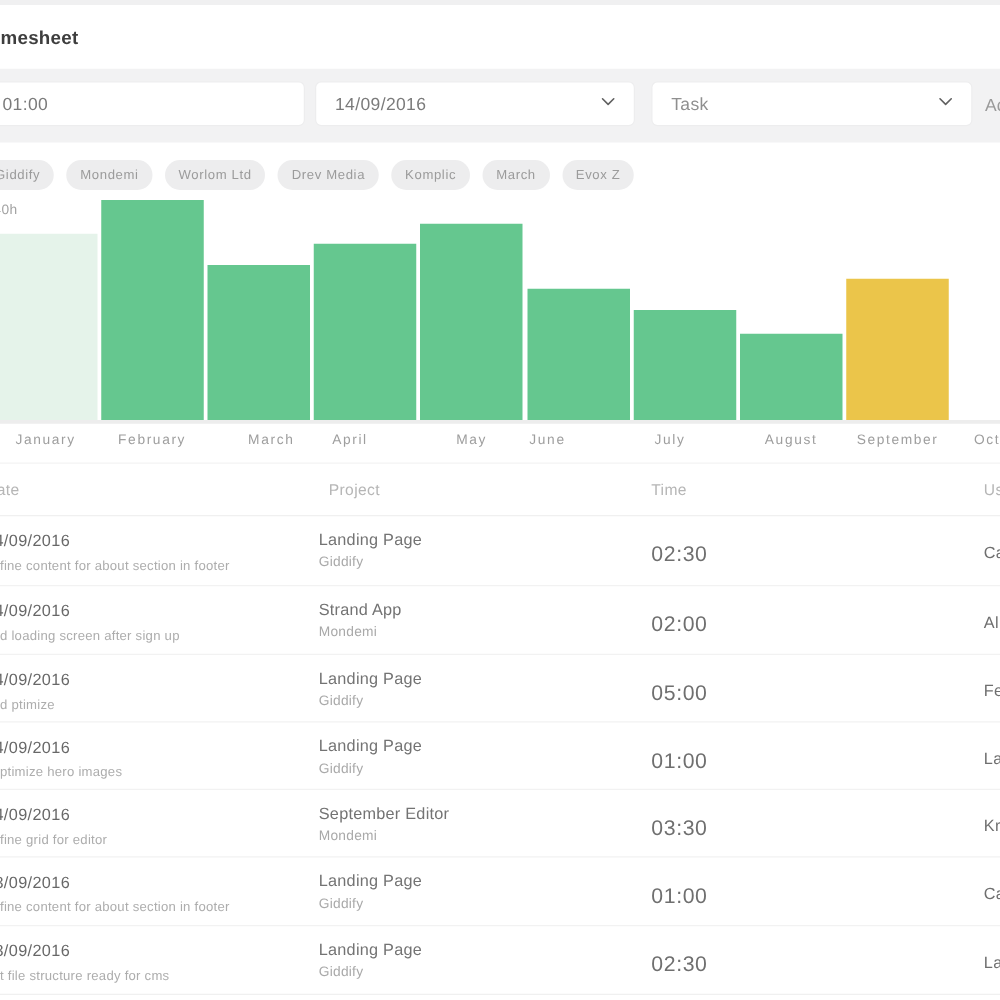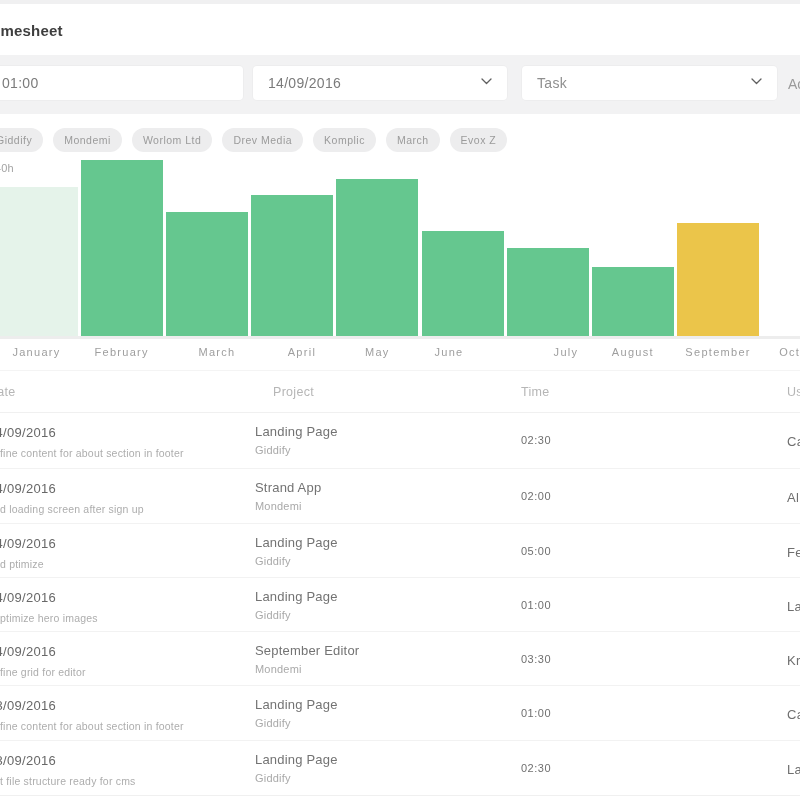--- a/index.html
+++ b/index.html
@@ -46,21 +46,21 @@
   .trow:first-child { border-top:none; }
   .rowline { position:absolute; left:0; top:381px; width:960px; height:1px; background:#f0f0f0; }
 
   .c-date  { position:absolute; left:68px; top:12px; }
   .c-date .d1 { font-size:13px; color:#686868; letter-spacing:.3px; }
   .c-desc-clipped { position:absolute; left:80px; top:34px; font-size:10.5px; color:#adadad;
                     letter-spacing:.2px; }
   .c-proj { position:absolute; left:335px; top:11px; }
   .c-proj .p1 { font-size:13px; color:#737373; letter-spacing:.2px; }
   .c-proj .p2 { margin-top:5px; font-size:11px; color:#a9a9a9; letter-spacing:.2px; }
-  .c-time { position:absolute; left:601px; top:21px; font-size:11px; color:#6f6f6f;
+  .c-time { position:absolute; left:601px; top:21px; font-size:17px; color:#6f6f6f;
             letter-spacing:.5px; }
   .c-user { position:absolute; left:867px; top:21px; font-size:13px; color:#6f6f6f;
             letter-spacing:.3px; }
 
   svg.chevron { display:block; }
 </style>
 </head>
 <body>
 
 <div class="viewport">
@@ -117,35 +117,35 @@
           <div class="bar" style="left: 416.3px; top: 28.5px; height: 157.5px; background: rgb(101, 199, 143);"></div>
           <div class="bar" style="left: 501.5px; top: 81px; height: 105px; background: rgb(101, 199, 143);"></div>
           <div class="bar" style="left: 586.7px; top: 97.8px; height: 88.2px; background: rgb(101, 199, 143);"></div>
           <div class="bar" style="left: 671.9px; top: 116.7px; height: 69.3px; background: rgb(101, 199, 143);"></div>
           <div class="bar" style="left: 757.1px; top: 72.6px; height: 113.4px; background: rgb(235, 197, 74);"></div>
         </div>
       <div id="months">
           <div class="month-label" style="left: 116.5px;">January</div>
           <div class="month-label" style="left: 201.7px;">February</div>
           <div class="month-label" style="left: 297px;">March</div>
-          <div class="month-label" style="left: 382px;">April</div>
+          <div class="month-label" style="left: 360px;">April</div>
           <div class="month-label" style="left: 457.3px;">May</div>
-          <div class="month-label" style="left: 529px;">June</div>
-          <div class="month-label" style="left: 646px;">July</div>
+          <div class="month-label" style="left: 518px;">June</div>
+          <div class="month-label" style="left: 616px;">July</div>
           <div class="month-label" style="left: 712.9px;">August</div>
           <div class="month-label" style="left: 798.1px;">September</div>
           <div class="month-label" style="left: 883.3px;">October</div>
         </div>
     </div>
 
     <div class="divider"></div>
 
     <div class="thead">
       <div class="col" style="left:68px">Date</div>
-      <div class="col" style="left:353px">Project</div>
+      <div class="col" style="left:343px">Project</div>
       <div class="col" style="left:601px">Time</div>
       <div class="col" style="left:867px">Us</div>
     </div>
     <div class="rowline" style="top:412px"></div>
 
     <div class="tbody">
 
       <div class="trow" style="top:0px">
         <div class="c-date">
             <div class="d1">14/09/2016</div>

